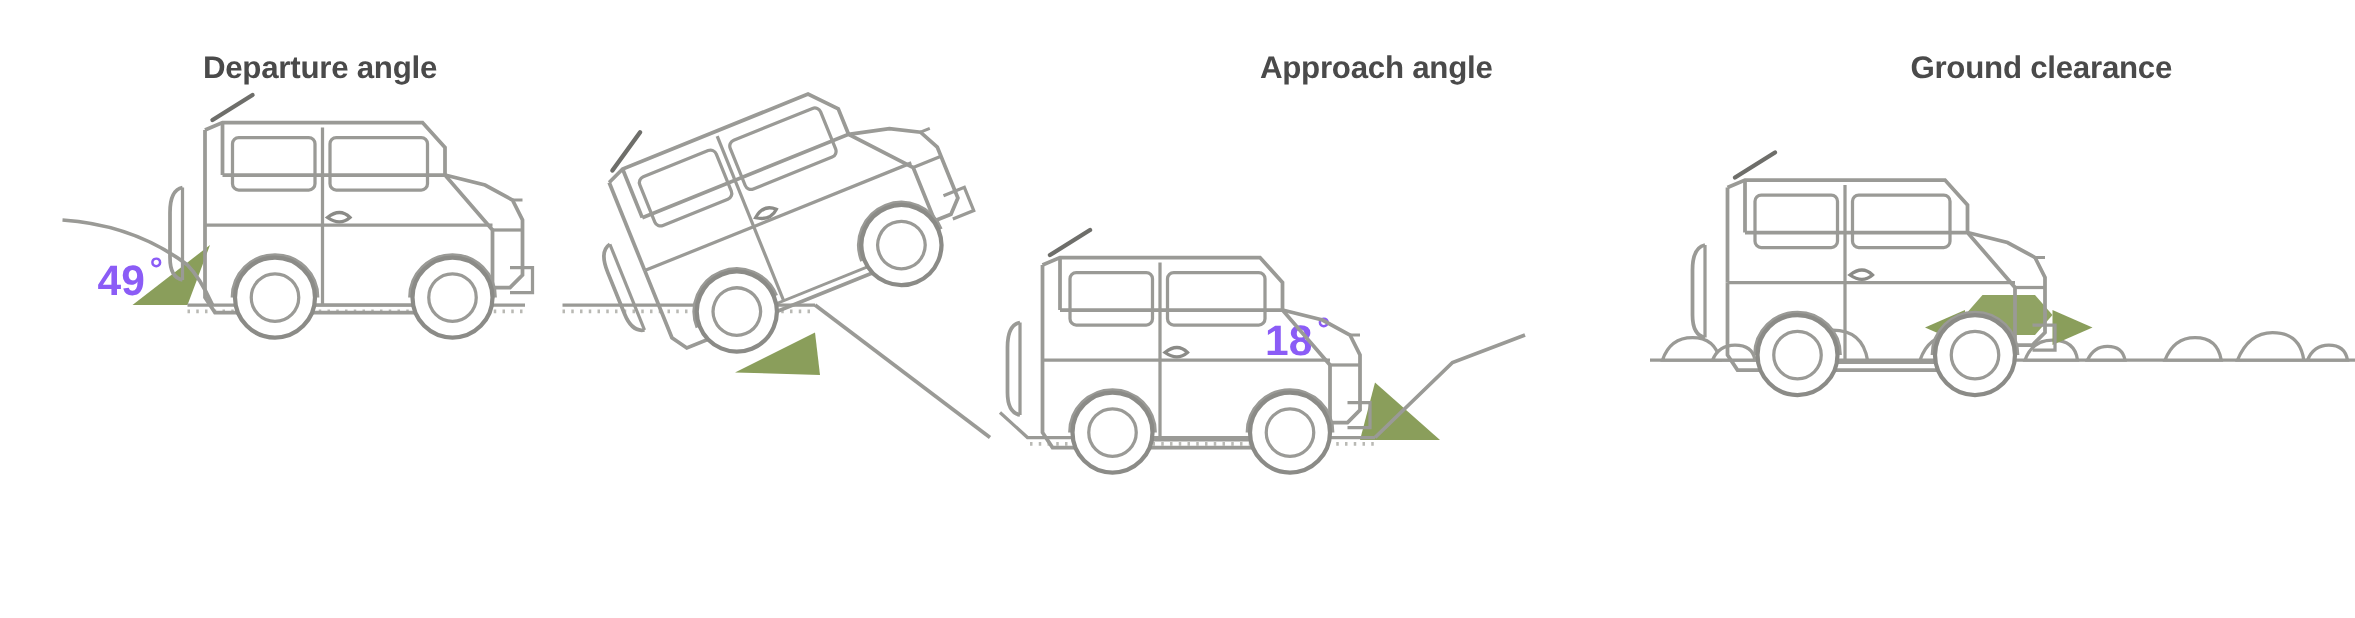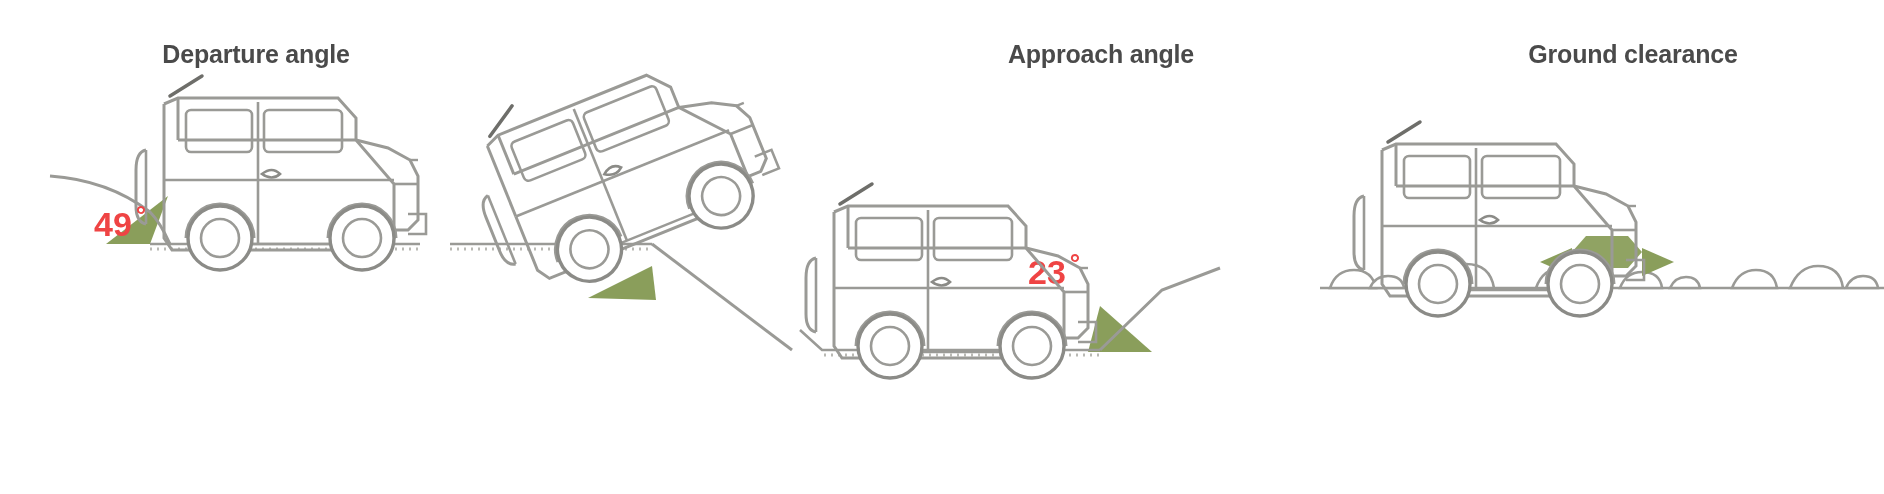--- a/index.html
+++ b/index.html
@@ -29,24 +29,23 @@
     margin-left:21px;
   }
 
   .scene{position:absolute;left:0;top:0;width:100%;height:494px;}
   .scene svg{position:absolute;left:0;top:0;overflow:visible;}
 
   .value-label{
     position:absolute;
     font-size:34px;
     font-weight:bold;
-    color:#ef4444;
+    color:#8b5cf6;
     white-space:nowrap;
     letter-spacing:0px;
-    margin-left:16px;
   }
   .deg{font-size:26px;vertical-align:super;margin-left:4px;}
 
   #label-departure{left:78px;top:200px;}
   #label-breakover{left:572px;top:248px;}
 </style>
 </head>
 <body>
 
 <div id="stage">
@@ -120,21 +119,21 @@
 
         <path d="M10 244 L212 244" stroke="#9a9a96" stroke-width="2.6" fill="none"></path>
         <path d="M10 249 L212 249" stroke="#b9b9b4" stroke-width="3" stroke-dasharray="2 5" fill="none"></path>
         <path d="M212 244 L352 350" stroke="#9a9a96" stroke-width="3" fill="none"></path>
 
         <g transform="translate(58,70) rotate(-22,160,130)">
           <use href="#suvBody"></use>
         </g>
       </svg>
     </div>
-    <div class="value-label" id="label-breakover"><span>23</span><span class="deg">°</span></div>
+    <div class="value-label" id="label-breakover"><span>18</span><span class="deg">°</span></div>
   </div>
 
   <div class="panel" id="panel-approach">
     <div class="panel-title">Approach angle</div>
     <div class="scene">
       <svg width="560" height="494" viewBox="0 0 560 494">
 
         <path d="M288 352 L352 352 L300 306 Z" fill="#8a9e5b"></path>
 
         <path d="M0 330 L22 350 L300 350" stroke="#9a9a96" stroke-width="2.6" fill="none"></path>

